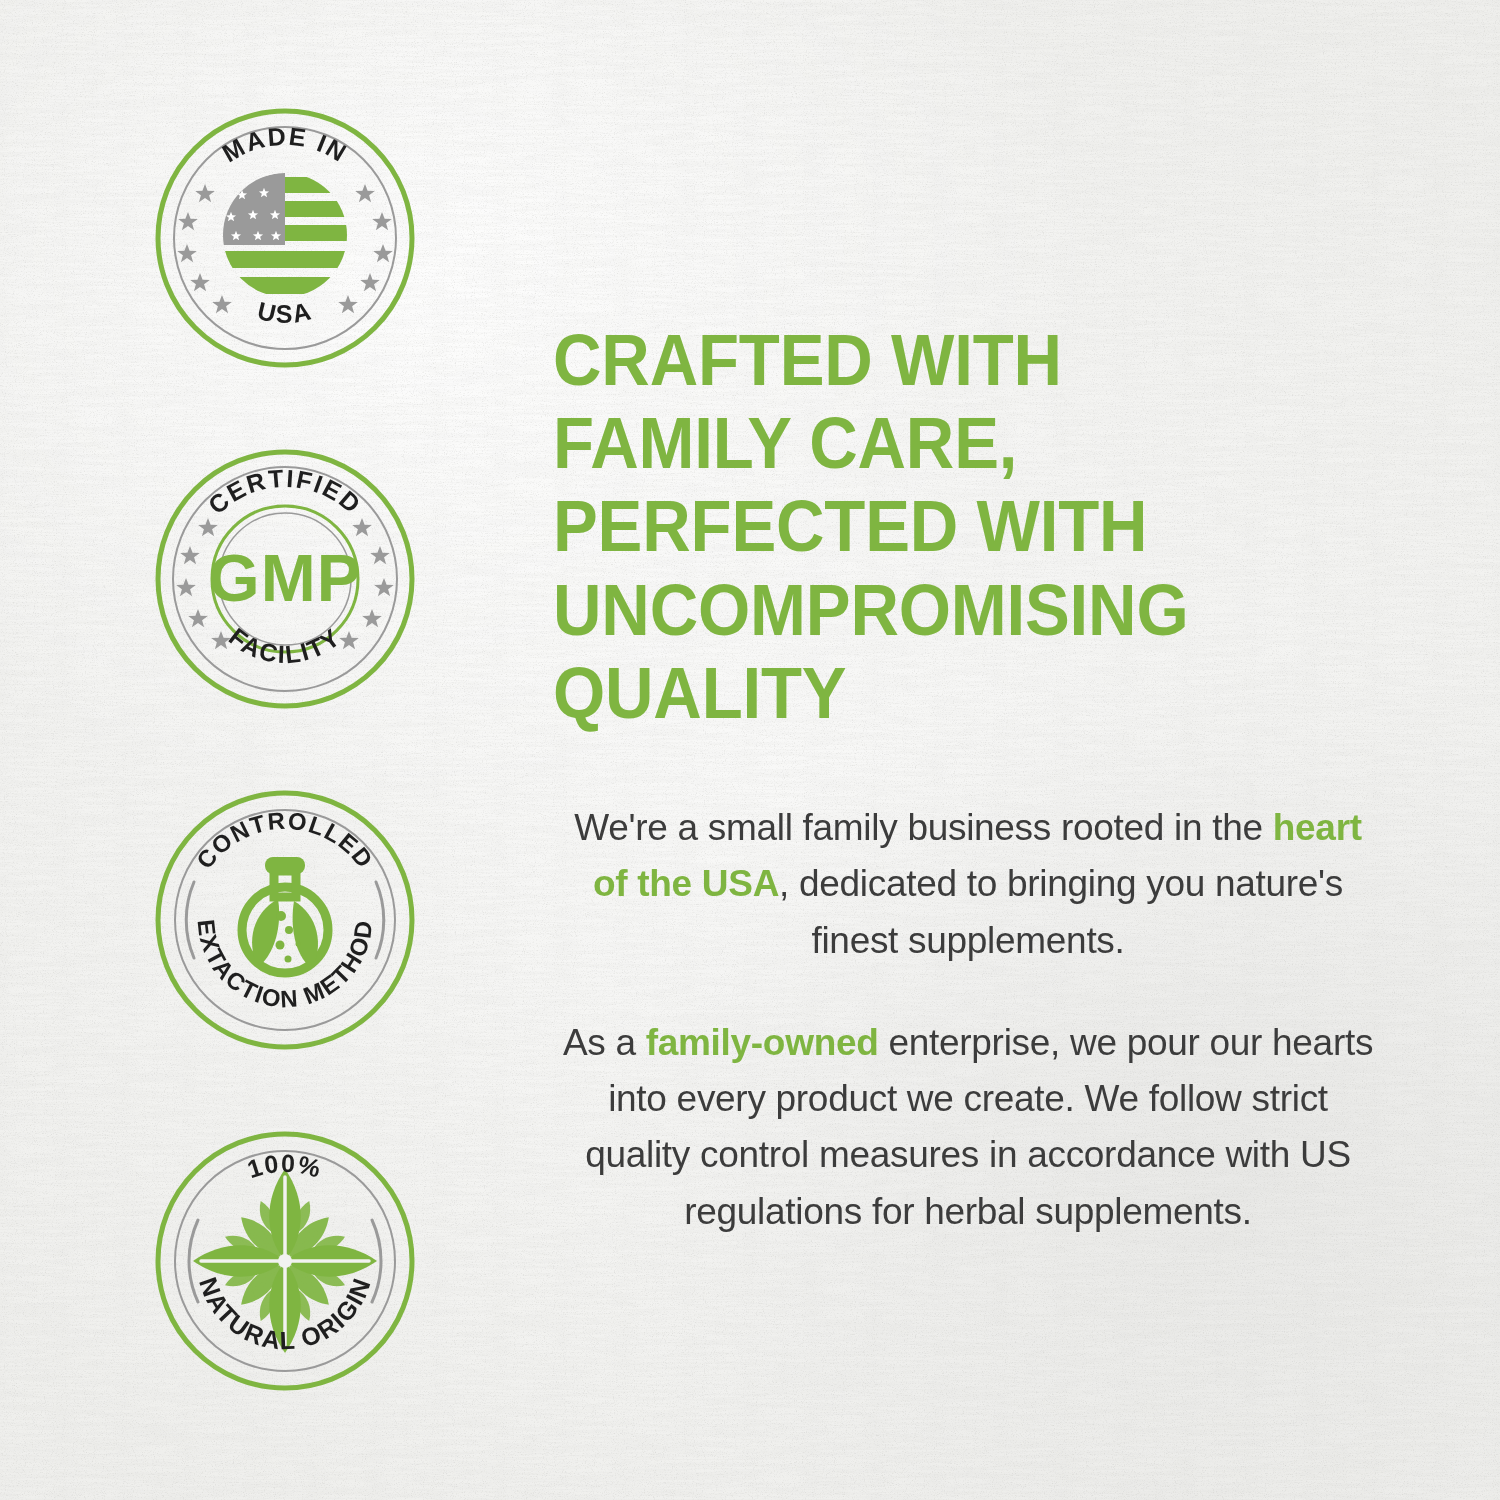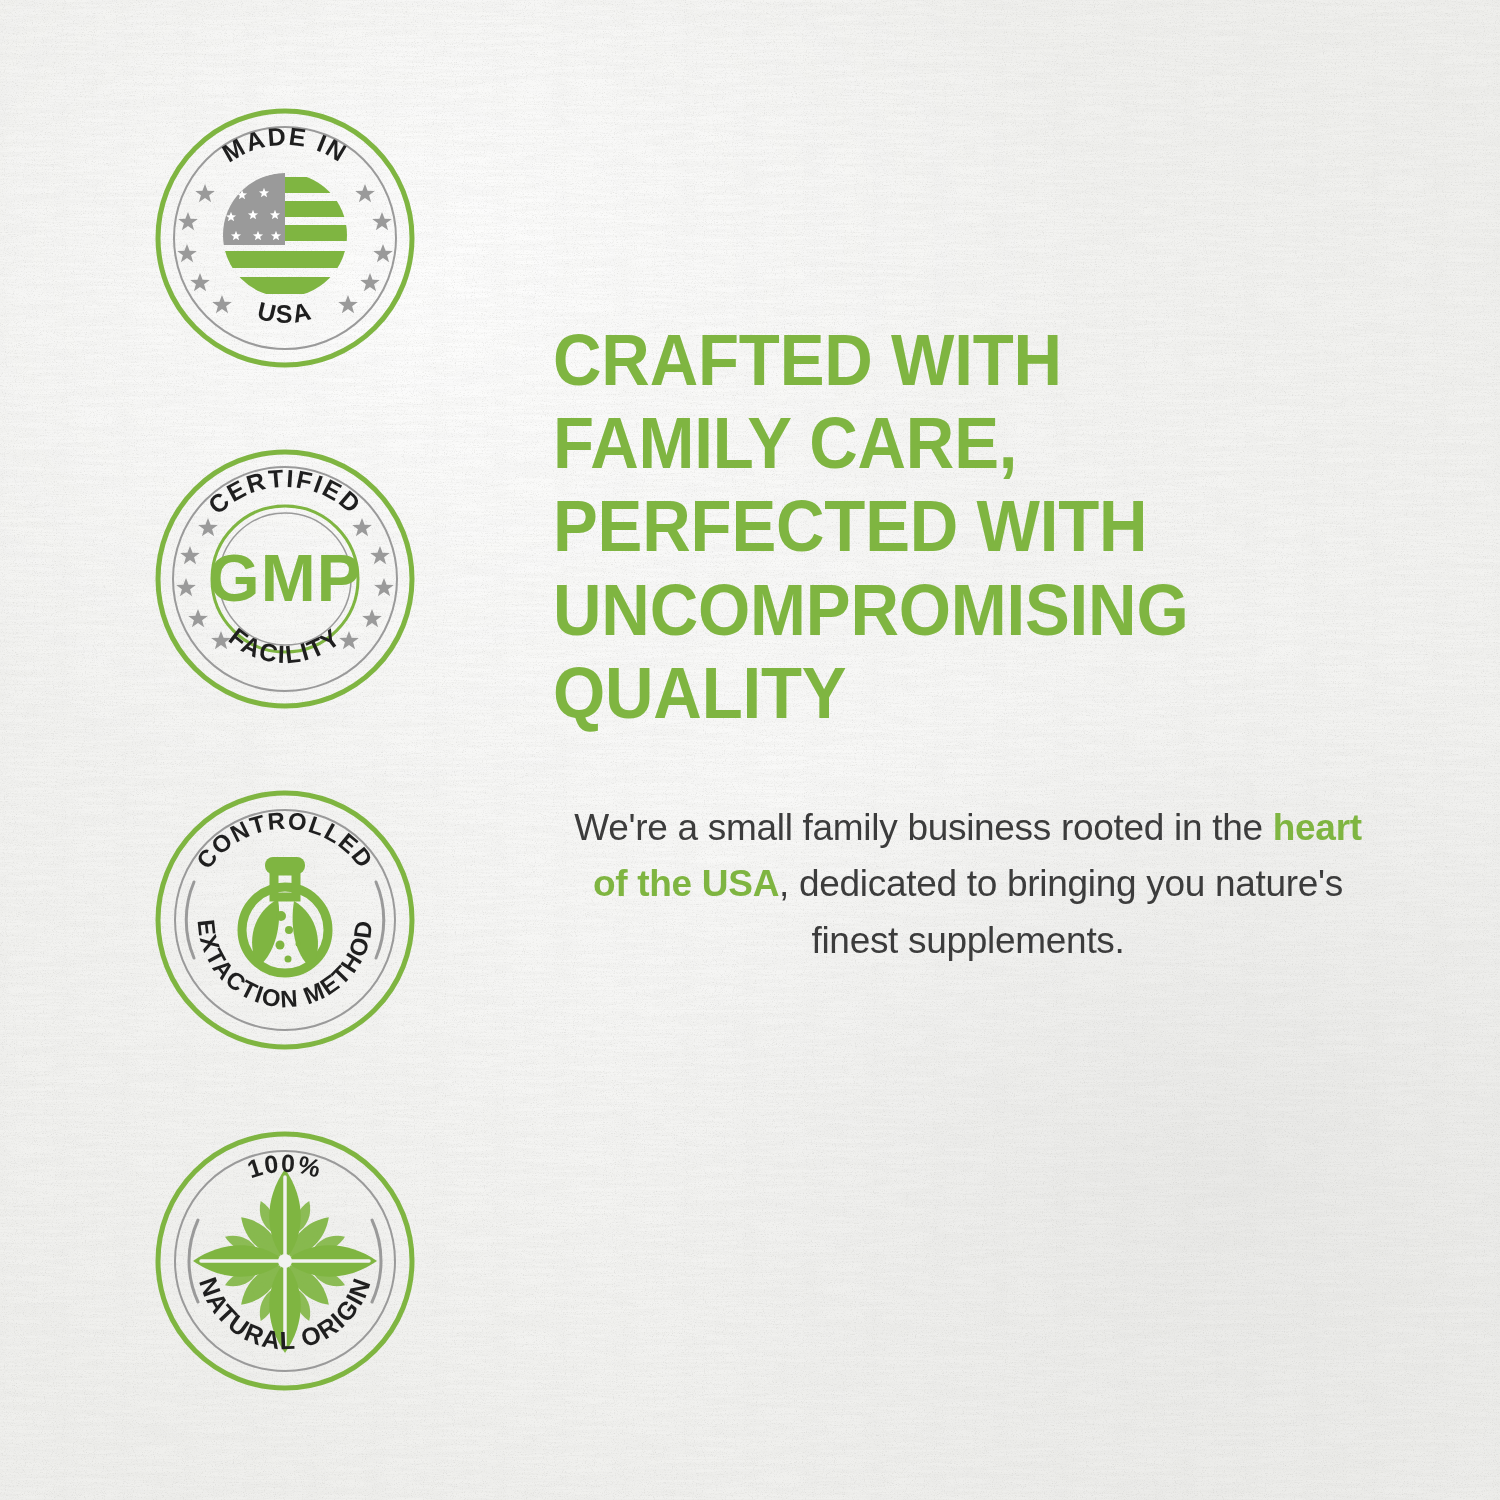--- a/index.html
+++ b/index.html
@@ -343,16 +343,17 @@
           </text>
         </svg>
       </div>
 
     </div>
 
     <div id="text-column">
       <h1 id="headline">CRAFTED WITH FAMILY CARE, PERFECTED WITH UNCOMPROMISING QUALITY</h1>
 
       <p class="para">We're a small family business rooted in the <span class="hl">heart of the USA</span>, dedicated to bringing you nature's finest supplements.</p>
+      <p class="para">As a <span class="hl">family-owned</span> enterprise, we pour our hearts into every product we create. We follow strict quality control measures in accordance with US regulations for herbal supplements.</p>
     </div>
 
   </div>
 </div>
 
 </body></html>

